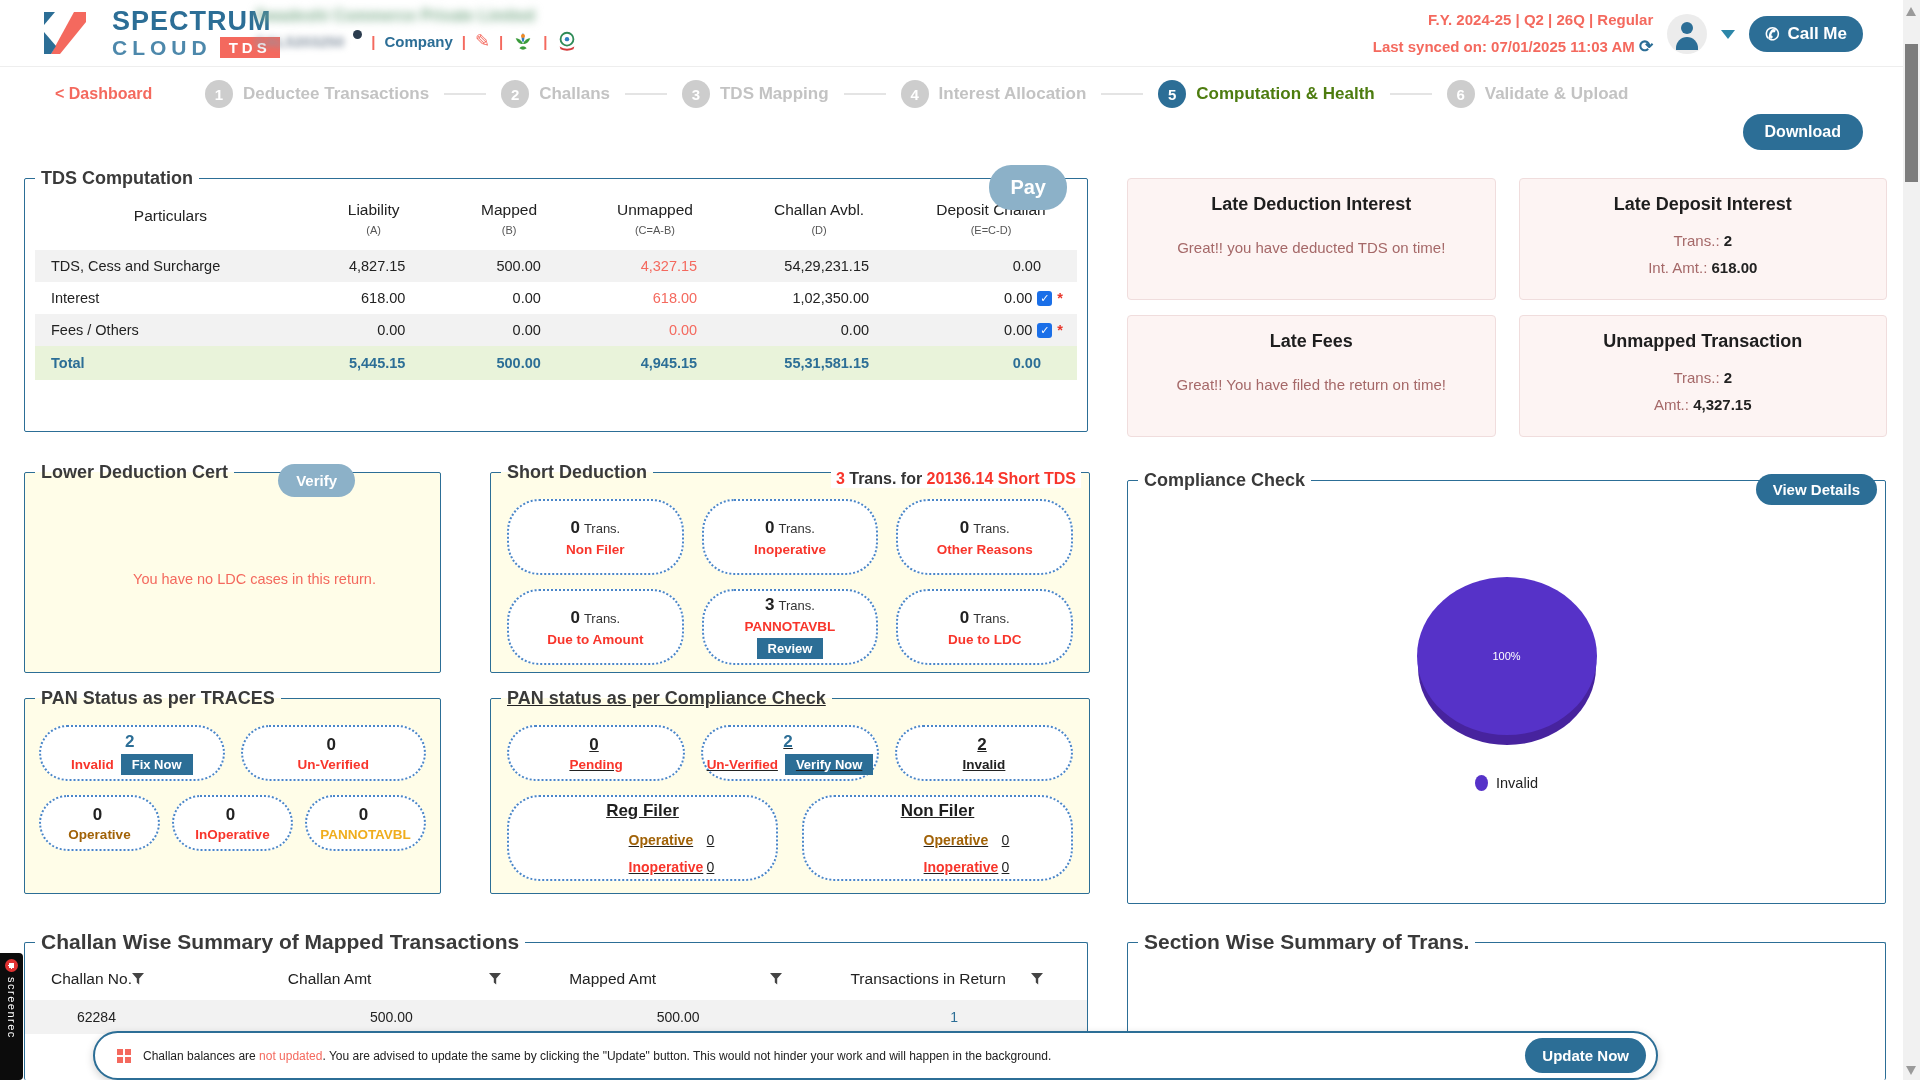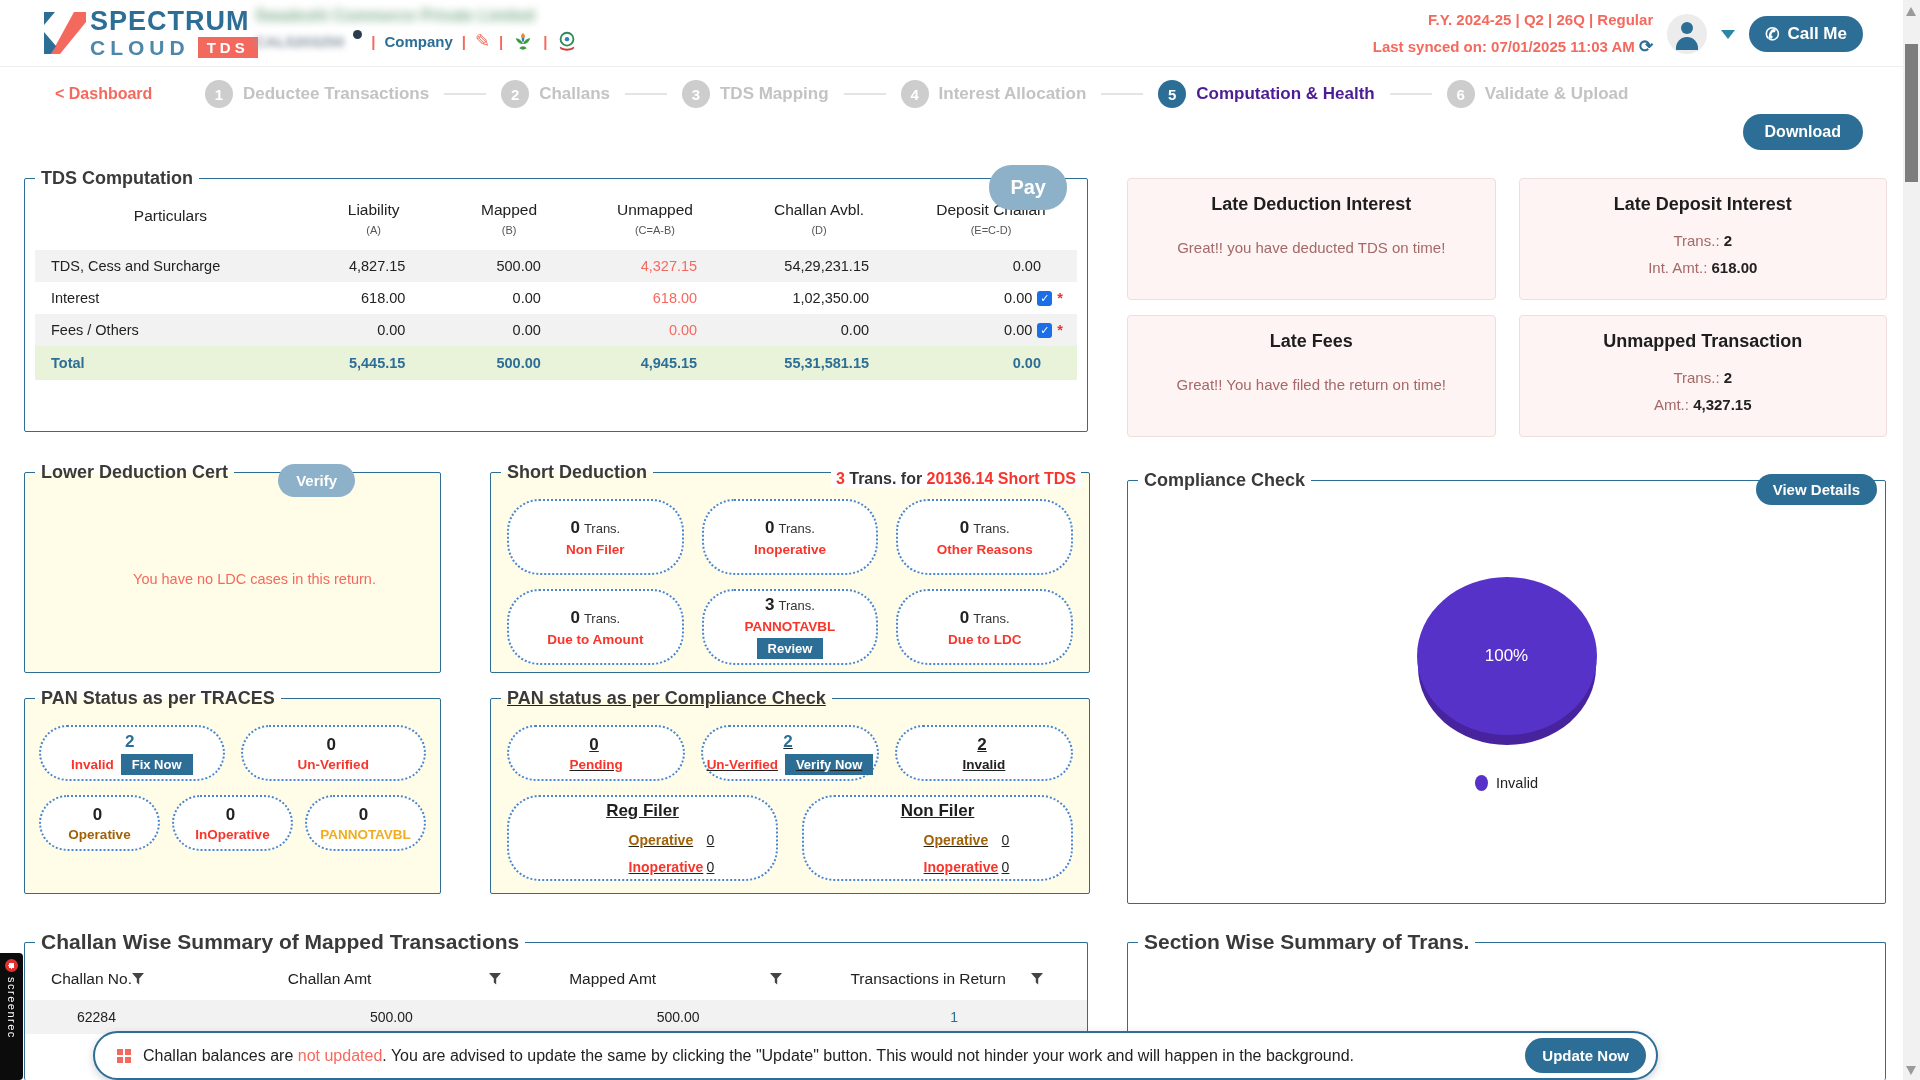--- a/index.html
+++ b/index.html
@@ -3,21 +3,21 @@
 <meta charset="utf-8">
 <style>
   * { box-sizing: border-box; }
   html,body { margin:0; padding:0; }
   body {
     width:1920px; height:1080px; position:relative; overflow:hidden;
     background:#ffffff; font-family:"Liberation Sans", sans-serif; color:#222;
   }
   
   .header { position:absolute; top:0; left:0; right:17px; height:66px; background:#fff; box-shadow:0 1px 0 #eee; }
-  .logo { position:absolute; left:38px; top:8px; display:flex; gap:2px; align-items:center; }
+  .logo { position:absolute; left:38px; top:8px; display:flex; gap:24px; align-items:center; }
   .logo-mark { width:50px; height:50px; }
   .logo-line1 { color:#2c6e96; font-weight:800; font-size:27px; letter-spacing:1px; line-height:1; }
   .logo-line2 { display:flex; align-items:center; gap:8px; margin-top:2px; }
   .logo-cloud { color:#4d88ab; font-weight:700; font-size:21px; letter-spacing:5px; line-height:1; }
   .tds-badge { background:#f4695e; color:#fff; font-weight:800; font-size:15px; letter-spacing:4px; padding:2px 9px; }
   .company { position:absolute; left:255px; top:7px; font-size:15px; }
   .company-name { filter:blur(4px); color:#7fae8e; font-weight:700; font-size:16px; }
   .company-sub { display:flex; align-items:center; gap:9px; margin-top:5px; }
   .tan { filter:blur(3px); color:#8a97a5; font-weight:700; }
   .tan-badge { width:9px;height:9px;border-radius:50%;background:#2b3c4e;display:inline-block;transform:translateY(-7px); }
@@ -37,21 +37,21 @@
   .phone-ic { font-size:17px; }
   
   .steps { position:absolute; top:73px; left:0; right:17px; height:42px; display:flex; align-items:center; }
   .back-link { position:absolute; left:55px; color:#f4695e; font-size:16px; font-weight:600; cursor:pointer; }
   .step-list { display:flex; align-items:center; margin-left:205px; }
   .step { display:flex; align-items:center; cursor:pointer; }
   .step-circle { width:28px;height:28px;border-radius:50%;background:#cdcdcd;color:#fff;font-weight:700;display:flex;align-items:center;justify-content:center;font-size:15px; flex:none; }
   .step-label { margin-left:10px; color:#c3c3c3; font-size:17px; font-weight:600; white-space:nowrap; }
   .connector { width:42px; height:2px; background:#e4e4e4; margin:0 15px; }
   .step.active .step-circle { background:#2c6e96; }
-  .step.active .step-label { color:#4c1d95; }
+  .step.active .step-label { color:#4d7c0f; }
   .download-btn { position:absolute; top:114px; right:57px; padding:9px 22px; font-size:16px; }
   
   fieldset { position:absolute; border:1px solid #2c6e96; border-radius:2px; margin:0; padding:0; }
   legend { margin-left:10px; padding:0 6px; font-size:18px; font-weight:700; color:#3a3a3a; }
   .legend-big { font-size:21px; }
   .yellow { background:#fffde8; }
   .pill-btn { background:#8cb1c8; }
   
   #fs-tds { left:24px; top:168px; width:1064px; height:264px; background:#fff; }
   .pay-btn { position:absolute; top:-24px; right:20px; padding:11px 21px; font-size:20px; border-radius:22px; }
@@ -104,40 +104,40 @@
   .pc-row2 { display:grid; grid-template-columns:1fr 1fr; gap:24px; padding:14px 16px 0; }
   .filer { min-height:84px; gap:11px; }
   .filer-title { font-size:17px; font-weight:700; color:#1e1e1e; }
   .filer-row { display:flex; justify-content:center; gap:48px; font-size:14px; width:100%; }
   .filer-row .fl { font-weight:700; width:88px; text-align:left; padding-left:58px; }
   .filer-row .fv { color:#222; }
   
   #fs-cc { left:1127px; top:470px; width:759px; height:434px; background:#fff; }
   .viewdetails-btn { position:absolute; top:-17px; right:8px; padding:7px 17px; font-size:15px; border-radius:17px; }
   .pie-wrap { margin-top:86px; display:flex; justify-content:center; }
-  .pie { width:180px; height:158px; border-radius:50%; background:#5632c8; box-shadow:0 11px 0 -1px #47239e; display:flex; align-items:center; justify-content:center; color:#fff; font-size:17px; }
+  .pie { width:180px; height:158px; border-radius:50%; background:#5632c8; box-shadow:0 11px 0 -1px #47239e; display:flex; align-items:center; justify-content:center; color:#fff; font-size:11px; }
   .cc-legend { margin-top:40px; display:flex; justify-content:center; align-items:center; gap:8px; font-size:14.5px; color:#222; }
   .legend-dot { width:13px; height:16px; border-radius:50%; background:#5632c8; }
   
   #fs-challan { left:24px; top:930px; width:1064px; height:150px; background:#fff; border-bottom:none; }
   .ch-head { display:grid; grid-template-columns:21% 27% 27% 25%; padding:16px 10px 12px; font-size:15.5px; color:#222; align-items:center; }
   .ch-cell { display:flex; align-items:center; }
   .ch-cell.first { padding-left:16px; }
   .ch-cell.mid { justify-content:space-between; padding:0 34px; }
   .funnel { width:12px; height:12px; fill:#444; cursor:pointer; flex:none; }
   .ch-row { display:grid; grid-template-columns:21% 27% 27% 25%; background:#f2f2f2; height:34px; align-items:center; font-size:14px; }
   .ch-row .r1 { padding-left:52px; }
   .ch-row .rc { text-align:center; }
   .link { color:#2c6e96; cursor:pointer; }
   #fs-section { left:1127px; top:930px; width:759px; height:150px; background:#fff; border-bottom:none; }
   
   .notify { position:absolute; left:93px; top:1031px; width:1565px; height:49px; background:#fff; border:2px solid #2c6e96; border-radius:26px; display:flex; align-items:center; padding:0 10px 0 22px; box-shadow:0 3px 8px rgba(0,0,0,.18); z-index:5; }
   .grid-icon { display:grid; grid-template-columns:6px 6px; gap:2px; margin-right:12px; flex:none; }
   .grid-icon i { width:6px; height:6px; background:#f4695e; display:block; }
-  .notify-text { font-size:16px; color:#222; flex:1; }
+  .notify-text { font-size:12px; color:#222; flex:1; }
   .salmon { color:#f4695e; }
   .update-btn { padding:9px 17px; font-size:15px; margin-left:12px; white-space:nowrap; }
   
   .screenrec { position:absolute; left:0; top:953px; width:23px; height:127px; background:#0c0c0c; border-radius:0 4px 4px 0; display:flex; flex-direction:column; align-items:center; padding-top:6px; z-index:6; }
   .sr-dot { width:13px; height:13px; border-radius:50%; background:radial-gradient(circle at 50% 50%, #fff 0 3px, #e03131 3px); margin-bottom:5px; flex:none; }
   .sr-label { color:#fff; font-size:11px; writing-mode:vertical-rl; letter-spacing:1.5px; }
   .scrollbar { position:absolute; right:0; top:0; width:17px; height:1080px; background:#f1f1f1; z-index:7; }
   .sb-up { position:absolute; top:7px; left:3px; width:0; height:0; border-left:5.5px solid transparent; border-right:5.5px solid transparent; border-bottom:9px solid #9a9a9a; cursor:pointer; }
   .sb-down { position:absolute; bottom:5px; left:3px; width:0; height:0; border-left:5.5px solid transparent; border-right:5.5px solid transparent; border-top:9px solid #9a9a9a; cursor:pointer; }
   .sb-thumb { position:absolute; top:44px; left:2px; width:13px; height:138px; background:#7d7d7d; cursor:pointer; }

